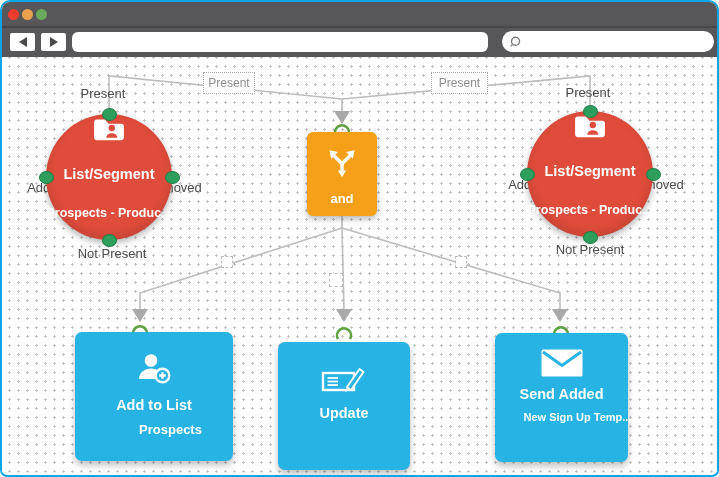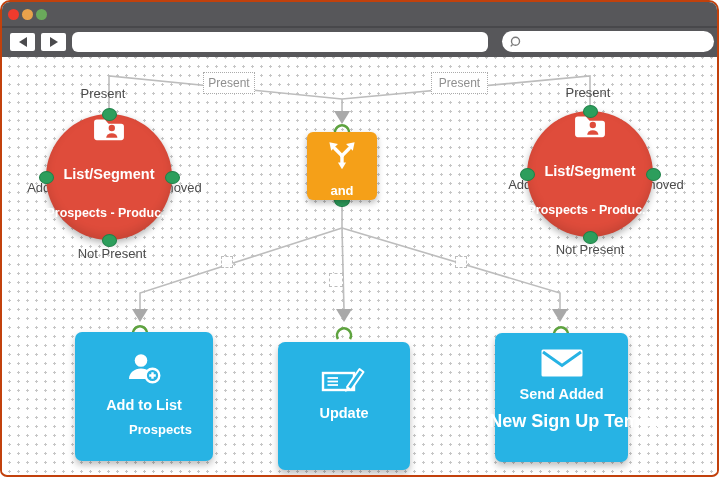--- a/index.html
+++ b/index.html
@@ -2,21 +2,21 @@
 <html><head>
 <meta charset="utf-8">
 <style>
   * { margin:0; padding:0; box-sizing:border-box; }
   html,body { background:#fff; }
   body { font-family:"Liberation Sans", sans-serif; width:719px; height:477px; position:relative; }
 
   
   .window {
     position:absolute; left:0; top:0; width:719px; height:477px;
-    border:2px solid #c2410c; border-radius:10px 10px 7px 7px;
+    border:2px solid #0ea5e9; border-radius:10px 10px 7px 7px;
     overflow:hidden; background:#fff;
   }
   .titlebar {
     height:26px; background:#57575a; border-bottom:2px solid #48484b;
     display:flex; align-items:center; padding-left:6px; gap:3px;
   }
   .tl { width:11px; height:11px; border-radius:50%; }
   .tl-close { background:#ef3b2d; }
   .tl-min   { background:#e9a24b; }
   .tl-zoom  { background:#6aa95b; }
@@ -65,21 +65,21 @@
   .trigger {
     width:126px; height:126px; border-radius:50%; background:#df4c3b;
     box-shadow:0 3px 7px rgba(0,0,0,.3), inset 0 -4px 10px rgba(0,0,0,.12);
     display:flex; flex-direction:column; align-items:center; justify-content:center;
     gap:24px; padding-bottom:20px;
   }
   .trigger .t-title { font-size:14.5px; font-weight:bold; }
   .trigger .t-sub   { font-size:12.5px; font-weight:bold; white-space:nowrap; }
 
   .condition {
-    width:70px; height:68px; border-radius:6px; background:#f5a018;
+    width:70px; height:84px; border-radius:6px; background:#f5a018;
     box-shadow:0 3px 6px rgba(0,0,0,.28);
     display:flex; flex-direction:column; align-items:center; justify-content:center; gap:12px;
   }
   .condition .c-label { font-size:13px; font-weight:bold; }
 
   .action {
     border-radius:7px; background:#27b3e4;
     box-shadow:0 4px 7px rgba(0,0,0,.25);
     display:flex; flex-direction:column; align-items:center; justify-content:flex-start;
     padding-top:16px; gap:9px;
@@ -202,21 +202,21 @@
         </g>
         <g fill="#fff">
           <polygon points="6,8 15.5,10 8,17.5"></polygon>
           <polygon points="34,8 24.5,10 32,17.5"></polygon>
           <polygon points="20,38 15.5,30.5 24.5,30.5"></polygon>
         </g>
       </svg>
       <div class="c-label">and</div>
     </div>
 
-    <div class="node action" style="left:73px; top:275px; width:138px; height:129px;">
+    <div class="node action" style="left:73px; top:275px; width:158px; height:129px;">
       <svg width="40" height="40" viewBox="0 0 40 40">
         <circle cx="17" cy="12.5" r="6.3" fill="#fff"></circle>
         <path d="M5 31 a12 10.5 0 0 1 24 0 z" fill="#fff"></path>
         <circle cx="28.5" cy="27.5" r="6.8" fill="#27b3e4" stroke="#fff" stroke-width="2.4"></circle>
         <line x1="28.5" y1="24.2" x2="28.5" y2="30.8" stroke="#fff" stroke-width="2.4"></line>
         <line x1="25.2" y1="27.5" x2="31.8" y2="27.5" stroke="#fff" stroke-width="2.4"></line>
       </svg>
       <div class="a-title">Add to List</div>
       <div class="a-sub" style="font-size:13px;margin-left:33px;">Prospects</div>
     </div>
@@ -234,17 +234,17 @@
       </svg>
       <div class="a-title">Update</div>
     </div>
 
     <div class="node action" style="left:493px; top:276px; width:133px; height:129px;">
       <svg width="42" height="28" viewBox="0 0 42 28">
         <rect x="0.5" y="0.5" width="41" height="27" rx="1.5" fill="#fff"></rect>
         <polyline points="2,3 21,16.5 40,3" fill="none" stroke="#27b3e4" stroke-width="3"></polyline>
       </svg>
       <div class="a-title">Send Added</div>
-      <div class="a-sub" style="font-size:18px;margin-left:32px;">New Sign Up Temp...</div>
+      <div class="a-sub" style="font-size:11px;margin-left:32px;">New Sign Up Temp...</div>
     </div>
 
   </div>
 </div>
 
 </body></html>

